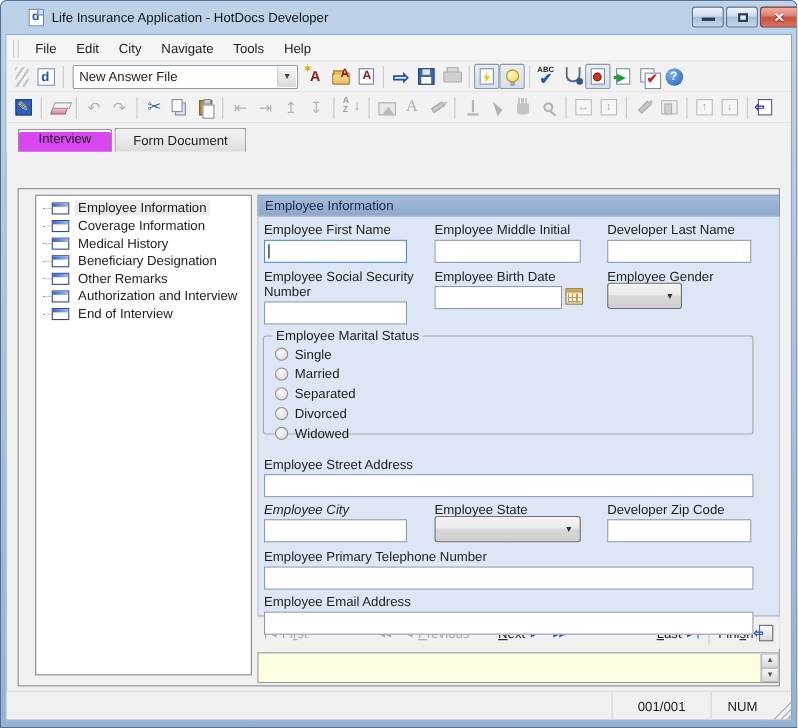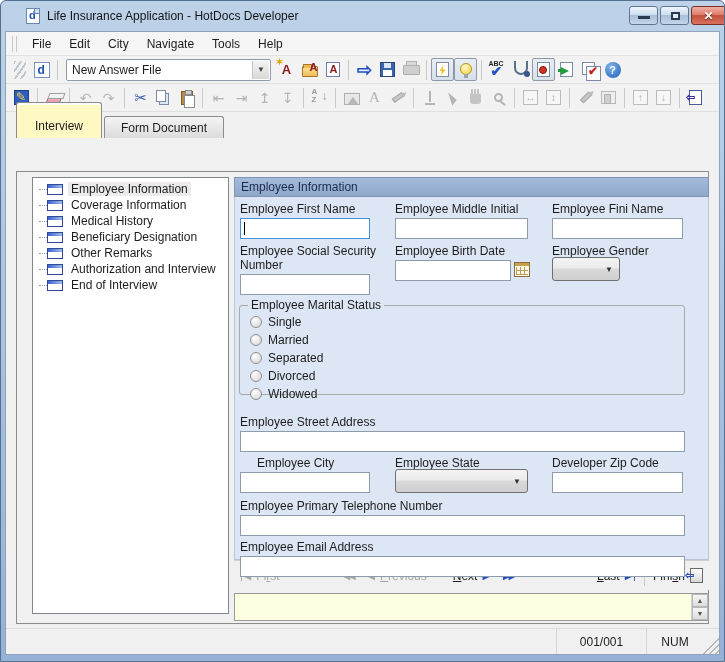--- a/index.html
+++ b/index.html
@@ -96,21 +96,21 @@
   .magico::after { content:""; position:absolute; right:-5px; bottom:-4px; width:7px; height:2px; background:#b4b4b4; transform:rotate(40deg); }
   .boxar { width:15px; height:15px; border:1px solid #bbb; background:#f6f6f6; display:flex; align-items:center; justify-content:center; color:#a8a8a8; font-size:10px; }
   .layoutico { width:15px; height:13px; border:1px solid #b8b8b8; background:#eee; position:relative; }
   .layoutico::after { content:""; position:absolute; left:2px; top:2px; width:5px; height:8px; background:#cfcfcf; border:1px solid #b0b0b0; }
   .gotoico { width:13px; height:15px; background:#fff; border:1px solid #4a5a9a; position:relative; }
   .gotoico::after { content:"⇦"; position:absolute; left:-4px; top:0px; color:#3b2f9e; font-weight:bold; font-size:11px; }
 
   
   .tabstrip { height:26px; display:flex; align-items:flex-end; padding-left:10px; background:#f0f0f0; }
   .tab { padding:4px 16px 3px; border:1px solid #8c8c8c; border-bottom:none; border-radius:3px 3px 0 0; background:linear-gradient(180deg,#f4f4f4,#dcdcdc); margin-right:2px; position:relative; }
-  .tab.active { background:#fef9c3; padding:16px 18px 5px; z-index:3; box-shadow:inset 0 2px 0 #fdfdfd; }
+  .tab.active { background:#d946ef; padding:1px 18px 5px; z-index:3; box-shadow:inset 0 2px 0 #fdfdfd; }
 
   .page { position:absolute; left:10px; right:10px; top:139px; bottom:30px; border:1px solid #8c8c8c; background:#f0f0f0; }
 
   
   .treebox { position:absolute; left:15px; top:5px; width:197px; bottom:9px; background:#fff; border:1px solid #82878f; overflow:hidden; padding-top:3px; }
   .titem { display:flex; align-items:center; height:16px; position:relative; padding-left:6px; }
   .tconn { width:8px; height:0; border-top:1px dotted #9a9a9a; }
   .dlgico { width:16px; height:11px; border:1px solid #30489c; background:#fff; position:relative; margin:0 5px 0 0; flex:none; }
   .dlgico::before { content:""; position:absolute; left:0; top:0; width:100%; height:3px; background:linear-gradient(90deg,#3a66c8,#9db9ef); }
   .tlabel { padding:0 3px; white-space:nowrap; }
@@ -406,21 +406,21 @@
             <span class="tlabel">End of Interview</span>
           </div>
       </div>
 
       <div class="rightpanel">
         <div class="formheader">Employee Information</div>
         <div class="formarea">
 
           <div class="flabel" style="left:5px; top:5px;">Employee First Name</div>
           <div class="flabel" style="left:160px; top:5px;">Employee Middle Initial</div>
-          <div class="flabel" style="left:317px; top:5px;">Employee Fini Name</div>
+          <div class="flabel" style="left:317px; top:5px;">Developer Last Name</div>
           <div class="tbox focus" style="left:5px; top:21px; width:130px;"></div>
           <div class="tbox" style="left:160px; top:21px; width:133px;"></div>
           <div class="tbox" style="left:317px; top:21px; width:131px;"></div>
 
           <div class="flabel" style="left:5px; top:47px; width:140px;">Employee Social Security Number</div>
           <div class="flabel" style="left:160px; top:47px;">Employee Birth Date</div>
           <div class="flabel" style="left:317px; top:47px;">Employee Gender</div>
           <div class="tbox" style="left:160px; top:63px; width:116px;"></div>
           <div class="calico" style="left:279px; top:65px;"></div>
           <div class="vcombo" style="left:317px; top:60px; width:68px;">
@@ -449,21 +449,21 @@
               </div>
             <div class="radiorow" style="left:10px; top:81px;">
                 <span class="radio"></span>
                 <span>Widowed</span>
               </div>
           </div>
 
           <div class="flabel" style="left:5px; top:218px;">Employee Street Address</div>
           <div class="tbox" style="left:5px; top:234px; width:445px;"></div>
 
-          <div class="flabel" style="left:22px; top:259px;">Employee City</div>
+          <div class="flabel" style="left:5px; top:259px;font-style:italic;">Employee City</div>
           <div class="flabel" style="left:160px; top:259px;">Employee State</div>
           <div class="flabel" style="left:317px; top:259px;">Developer Zip Code</div>
           <div class="tbox" style="left:5px; top:275px; width:130px;"></div>
           <div class="vcombo" style="left:160px; top:272px; width:133px;">
               <span></span>
               <span class="va">▼</span>
             </div>
           <div class="tbox" style="left:317px; top:275px; width:131px;"></div>
 
           <div class="flabel" style="left:5px; top:302px;">Employee Primary Telephone Number</div>

